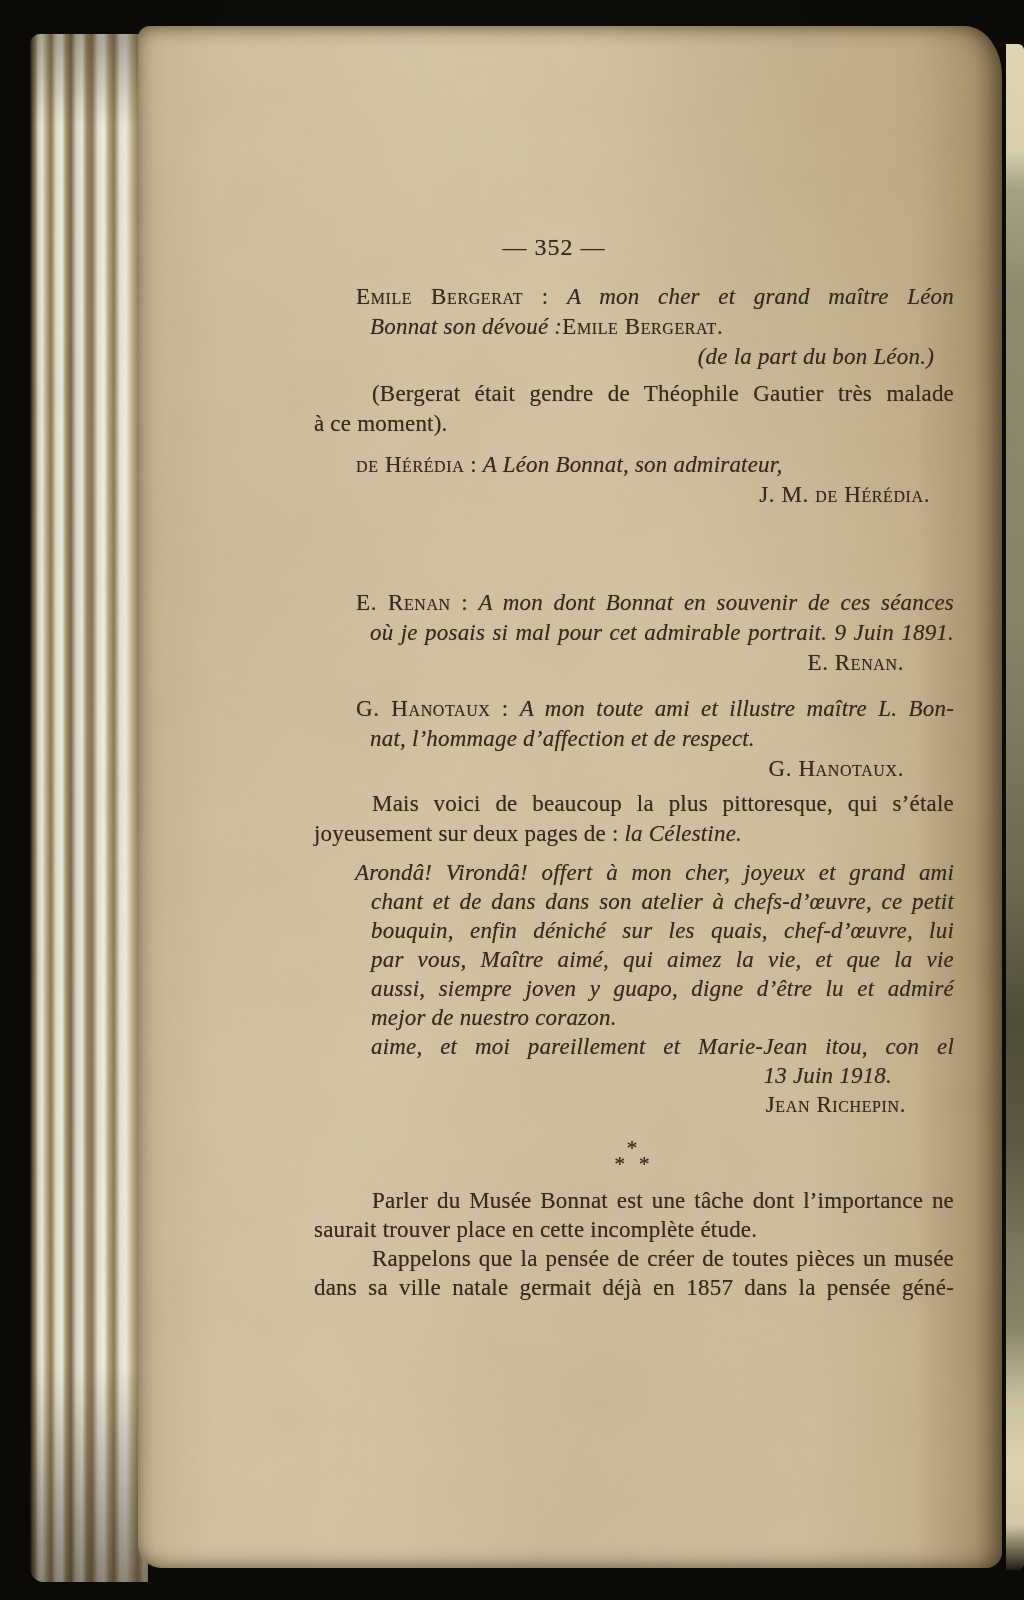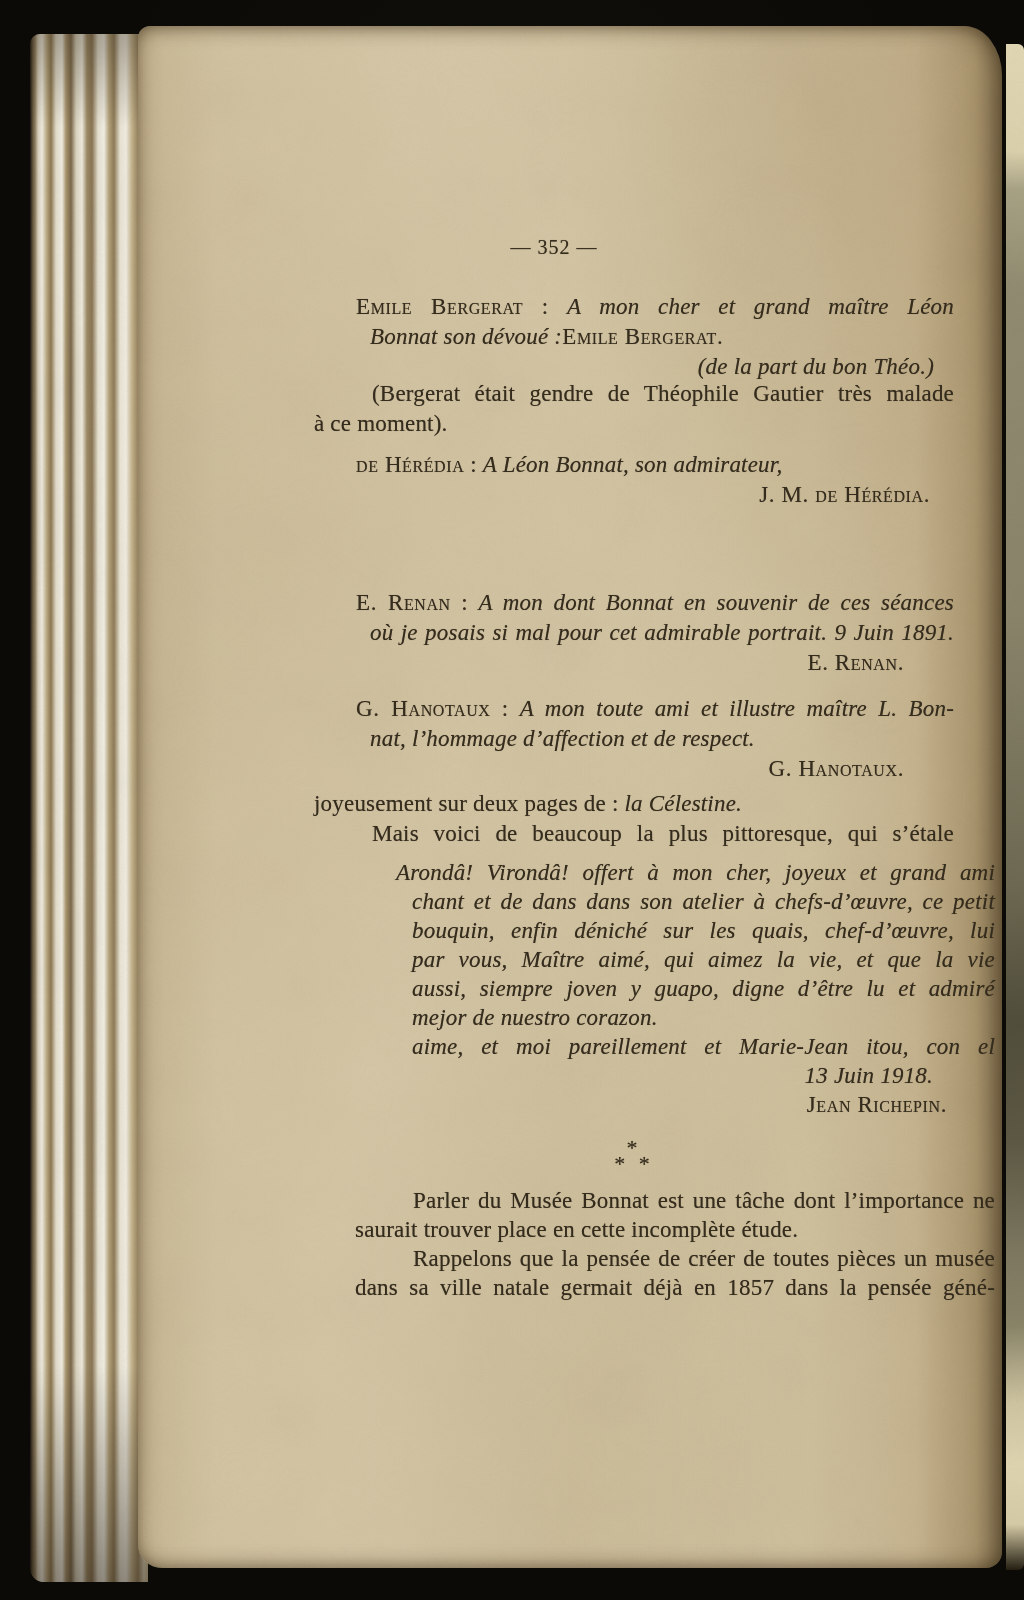--- a/index.html
+++ b/index.html
@@ -93,25 +93,25 @@
   .ind2  { padding-left: 56px; }
   .pind  { padding-left: 58px; }
   .it    { font-style: italic; }
   .sc    { font-variant: small-caps; letter-spacing: 0.6px; }
   .row   { display: flex; }
 
   .pagenum {
     position: absolute;
     left: 0; top: 206px; width: 480px;
     text-align: center;
-    font-size: 20px;
+    font-size: 24px;
     letter-spacing: 1px;
   }
 
-  .richepin-block, .closing-block { line-height: 29px; margin-left: 41px; }
+  .richepin-block, .closing-block { line-height: 29px; }
   .richepin-block .line { min-height: 29px; }
   .closing-block  .line { min-height: 29px; }
 
   .asterism {
     top: 1114px;
     text-align: center;
     font-size: 22px;
     line-height: 16px;
     letter-spacing: 4px;
   }
@@ -130,27 +130,27 @@
 <div class="scene">
 
   <div class="edge-stack"></div>
   <div class="facing-sliver"></div>
 
   <div class="page">
     <div class="text-col">
 
       <div class="pagenum">— 352 —</div>
 
-      <section style="top:266px">
+      <section style="top:256px">
         <div class="line just ind1"><span class="sc">Emile Bergerat</span><span> : </span><span class="it">A mon cher et grand maître Léon</span></div>
         <div class="line row" style="padding-left:56px">
             <span class="it">Bonnat son dévoué :</span>
             <span class="sc" style="padding-right:40px">Emile Bergerat.</span>
           </div>
-        <div class="line right it" style="padding-right:20px">(de la part du bon Théo.)</div>
+        <div class="line right it" style="padding-right:20px">(de la part du bon Léon.)</div>
       </section>
 
       <section style="top:353px">
         <div class="line just pind">(Bergerat était gendre de Théophile Gautier très malade</div>
         <div class="line">à ce moment).</div>
       </section>
 
       <section style="top:424px">
         <div class="line ind1"><span class="sc">de Hérédia</span><span> : </span><span class="it">A Léon Bonnat, son admirateur,</span></div>
         <div class="line right sc" style="padding-right:24px">J. M. de Hérédia.</div>
@@ -163,22 +163,22 @@
         <div class="line right sc" style="padding-right:50px">E. Renan.</div>
       </section>
 
       <section style="top:668px">
         <div class="line just ind1"><span class="sc">G. Hanotaux</span><span> : </span><span class="it">A mon toute ami et illustre maître L. Bon-</span></div>
         <div class="line ind2 it">nat, l’hommage d’affection et de respect.</div>
         <div class="line right sc" style="padding-right:50px">G. Hanotaux.</div>
       </section>
 
       <section style="top:763px">
+        <div class="line just pind">Mais voici de beaucoup la plus pittoresque, qui s’étale</div>
         <div class="line"><span>joyeusement sur deux pages de : </span><span class="it">la Célestine.</span></div>
-        <div class="line just pind">Mais voici de beaucoup la plus pittoresque, qui s’étale</div>
       </section>
 
       <section class="richepin-block it" style="top:832px">
         <div class="line just" style="padding-left:41px">Arondâ! Virondâ! offert à mon cher, joyeux et grand ami</div>
         <div class="line just" style="padding-left:57px">chant et de dans dans son atelier à chefs-d’œuvre, ce petit</div>
         <div class="line just" style="padding-left:57px">bouquin, enfin déniché sur les quais, chef-d’œuvre, lui</div>
         <div class="line just" style="padding-left:57px">par vous, Maître aimé, qui aimez la vie, et que la vie</div>
         <div class="line just" style="padding-left:57px">aussi, siempre joven y guapo, digne d’être lu et admiré</div>
         <div class="line" style="padding-left:57px">mejor de nuestro corazon.</div>
         <div class="line just" style="padding-left:57px">aime, et moi pareillement et Marie-Jean itou, con el</div>

